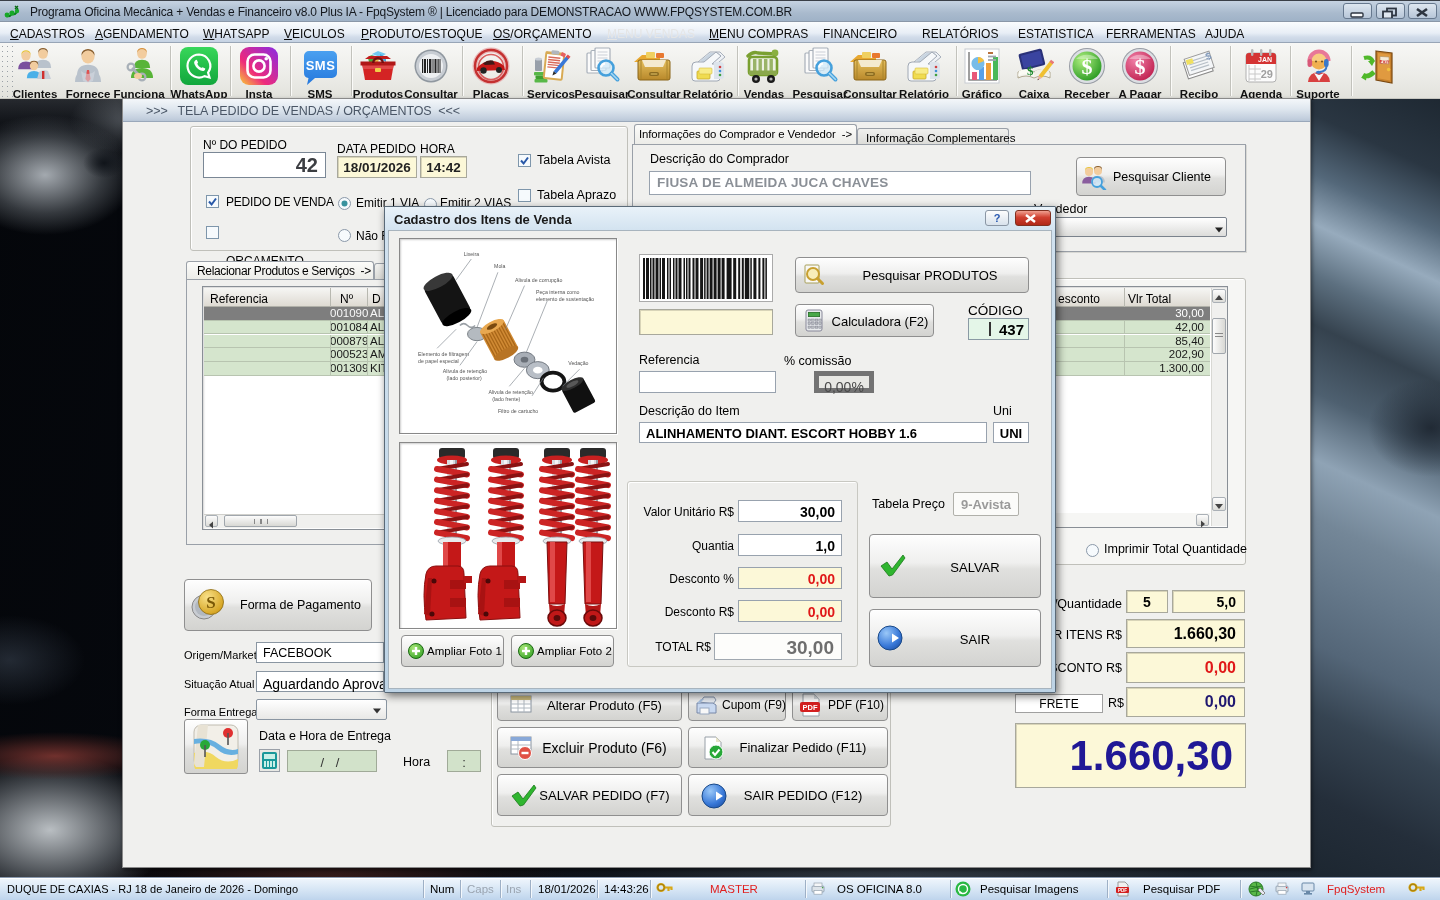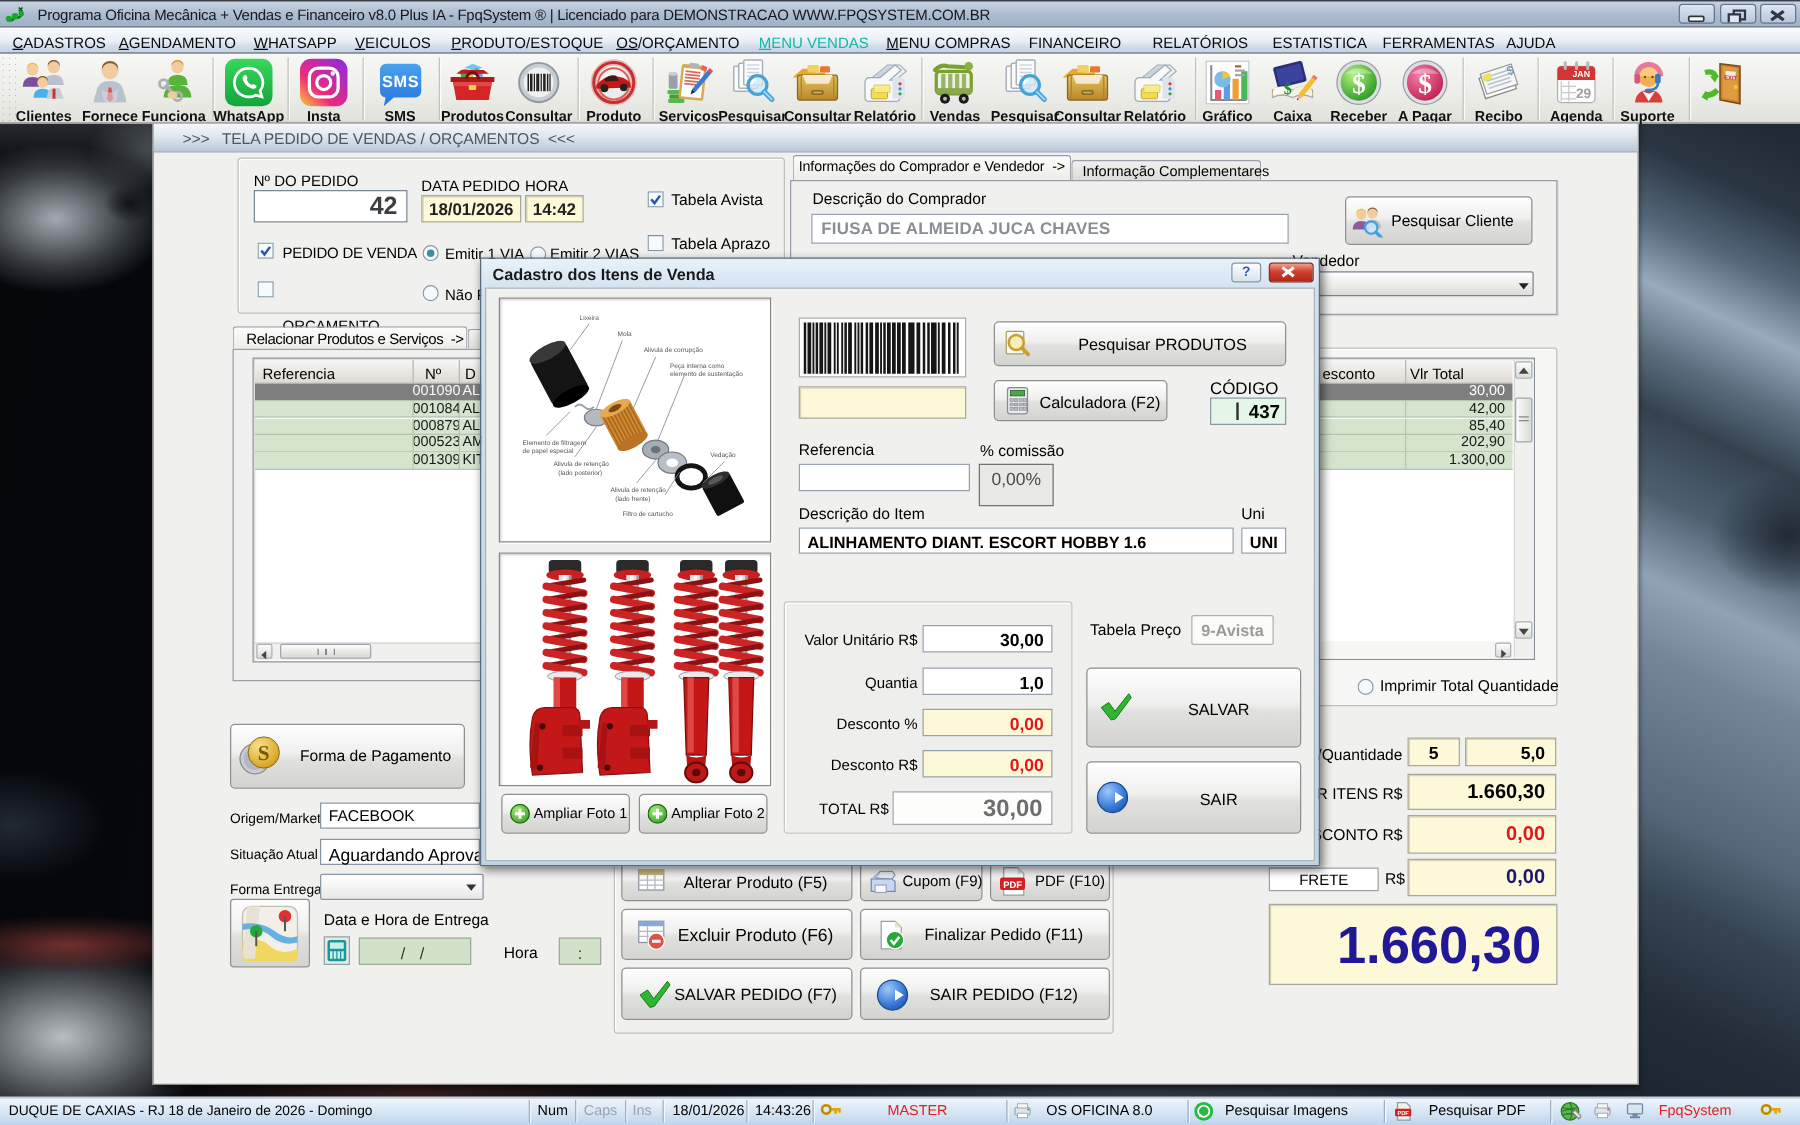--- a/index.html
+++ b/index.html
@@ -45,21 +45,21 @@
 <div class="a" style="left:1408.0px;top:3px;width:29px;height:16px;background:linear-gradient(#dde6f0,#b7c6d8);border:1px solid #66788e;border-radius:3px;"><svg width="27" height="14" viewBox="0 0 27 14">
       <path d="M8 5 l10 7 M18 5 l-10 7" stroke="#2e3642" stroke-width="2.6"></path>
     </svg></div>
 <div class="a" style="left:0;top:22px;width:1440px;height:21px;background:linear-gradient(#fafcfe,#e8eef6 55%,#d2dcea 75%,#c5d2e2);border-bottom:1px solid #98a5b6;"></div>
 <div class="a tx" style="left:10px;top:27px;font-size:12px;color:#0a0a0a;"><u>C</u>ADASTROS</div>
 <div class="a tx" style="left:95px;top:27px;font-size:12px;color:#0a0a0a;"><u>A</u>GENDAMENTO</div>
 <div class="a tx" style="left:203px;top:27px;font-size:12px;color:#0a0a0a;"><u>W</u>HATSAPP</div>
 <div class="a tx" style="left:284px;top:27px;font-size:12px;color:#0a0a0a;"><u>V</u>EICULOS</div>
 <div class="a tx" style="left:361px;top:27px;font-size:12px;color:#0a0a0a;"><u>P</u>RODUTO/ESTOQUE</div>
 <div class="a tx" style="left:493px;top:27px;font-size:12px;color:#0a0a0a;"><u>OS</u>/ORÇAMENTO</div>
-<div class="a tx" style="left:607px;top:27px;font-size:12px;color:#14b8a6;"><u>M</u>ENU VENDAS</div>
+<div class="a tx" style="left:607px;top:27px;font-size:12px;color:#e5e5e5;"><u>M</u>ENU VENDAS</div>
 <div class="a tx" style="left:709px;top:27px;font-size:12px;color:#0a0a0a;"><u>M</u>ENU COMPRAS</div>
 <div class="a tx" style="left:823px;top:27px;font-size:12px;color:#0a0a0a;">FINANCEIRO</div>
 <div class="a tx" style="left:922px;top:27px;font-size:12px;color:#0a0a0a;">RELATÓRIOS</div>
 <div class="a tx" style="left:1018px;top:27px;font-size:12px;color:#0a0a0a;">ESTATISTICA</div>
 <div class="a tx" style="left:1106px;top:27px;font-size:12px;color:#0a0a0a;">FERRAMENTAS</div>
 <div class="a tx" style="left:1205px;top:27px;font-size:12px;color:#0a0a0a;">AJUDA</div>
 <div class="a" style="left:0;top:43px;width:1440px;height:56px;background:linear-gradient(#f7f7f5,#ecece8 60%,#e2e2dc);border-bottom:1px solid #c6c6c0;"></div>
 <div class="a" style="left:0;top:44px;width:16px;height:54px;background-image:radial-gradient(circle 1.1px, #9aa0a6 55%, transparent 60%);background-size:5px 5px;"></div>
 <div class="a" style="left:170px;top:46px;width:2px;height:50px;border-left:1px solid #c2c2bc;border-right:1px solid #fbfbf9;"></div>
 <div class="a" style="left:230px;top:46px;width:2px;height:50px;border-left:1px solid #c2c2bc;border-right:1px solid #fbfbf9;"></div>
@@ -176,21 +176,21 @@
 <div class="a tx" style="left:371px;top:88px;width:120px;text-align:center;font-size:11.5px;font-weight:bold;color:#111;">Consultar</div>
 <div class="a" style="left:471px;top:46px;width:40px;height:40px;"><svg width="40" height="40" viewBox="0 0 40 40">
       <circle cx="20" cy="20" r="16" fill="none" stroke="#e8b8b8" stroke-width="5"></circle>
       <circle cx="20" cy="20" r="16" fill="none" stroke="#c43030" stroke-width="2.4"></circle>
       <circle cx="20" cy="21" r="12.5" fill="none" stroke="#d86060" stroke-width="1.6"></circle>
       <path d="M6 22 q6 -7 14 -7 q8 0 13 5 l1 4 -28 1 z" fill="#c41818"></path>
       <path d="M12 17.5 q5 -4.5 10 -3 l2 4 -10 .6 z" fill="#401818"></path>
       <circle cx="12.5" cy="24.5" r="3.2" fill="#222"></circle>
       <circle cx="28" cy="24" r="3" fill="#222"></circle>
     </svg></div>
-<div class="a tx" style="left:431px;top:88px;width:120px;text-align:center;font-size:11.5px;font-weight:bold;color:#111;">Produto</div>
+<div class="a tx" style="left:431px;top:88px;width:120px;text-align:center;font-size:11.5px;font-weight:bold;color:#111;">Placas</div>
 <div class="a" style="left:531px;top:46px;width:40px;height:40px;"><svg width="40" height="40" viewBox="0 0 40 40">
       <rect x="4" y="13" width="7" height="12" rx="1" fill="#98a0aa"></rect>
       <ellipse cx="7.5" cy="13" rx="3.5" ry="1.6" fill="#c8ced6"></ellipse>
       <rect x="3" y="26" width="13" height="3.4" rx="1" fill="#58b848"></rect>
       <rect x="4.5" y="29.6" width="13" height="3.4" rx="1" fill="#40a030"></rect>
       <rect x="3.5" y="33" width="13" height="3.4" rx="1" fill="#58b848"></rect>
       <g transform="rotate(6 24 20)">
         <rect x="13" y="6" width="20" height="28" rx="2" fill="#d8aa54"></rect>
         <rect x="15" y="9" width="16" height="23" fill="#fff"></rect>
         <rect x="19" y="4.5" width="8" height="4" rx="1.5" fill="#b0b6be"></rect>
@@ -1015,21 +1015,21 @@
     </svg></div>
 <div class="a tx" style="left:828px;top:314px;width:104px;text-align:center;font-size:13px;">Calculadora (F2)</div>
 <div class="a tx" style="left:968px;top:303px;font-size:13.5px;">CÓDIGO</div>
 <div class="a" style="left:968px;top:318px;width:61px;height:22px;background:#e4f6e8;border:1px solid #8a9aa4;">
     <div style="text-align:right;padding:2px 4px 0 0;font-size:15px;font-weight:bold;">437</div>
   </div>
 <div class="a" style="left:989px;top:322px;width:1.5px;height:14px;background:#333;"></div>
 <div class="a tx lab" style="left:639px;top:353px;">Referencia</div>
 <div class="a fld" style="left:639px;top:371px;width:137px;height:22px;border-color:#98a2ae;"></div>
 <div class="a tx lab" style="left:784px;top:354px;">% comissão</div>
-<div class="a" style="left:783px;top:371px;width:60px;height:34px;background:#e8e8e4;border:1px solid #737373;">
+<div class="a" style="left:814px;top:371px;width:60px;height:22px;background:#e8e8e4;border:5px solid #737373;">
     <div style="text-align:center;padding-top:3px;font-size:14px;color:#4a4a4a;">0,00%</div>
   </div>
 <div class="a tx lab" style="left:639px;top:404px;">Descrição do Item</div>
 <div class="a fld" style="left:639px;top:422px;width:348px;height:21px;border-color:#98a2ae;">
     <div style="padding:3px 0 0 6px;font-size:13px;font-weight:bold;">ALINHAMENTO DIANT. ESCORT HOBBY 1.6</div>
   </div>
 <div class="a tx lab" style="left:993px;top:404px;">Uni</div>
 <div class="a fld" style="left:993px;top:422px;width:36px;height:21px;border-color:#98a2ae;">
     <div style="text-align:center;padding-top:3px;font-size:13px;font-weight:bold;">UNI</div>
   </div>

